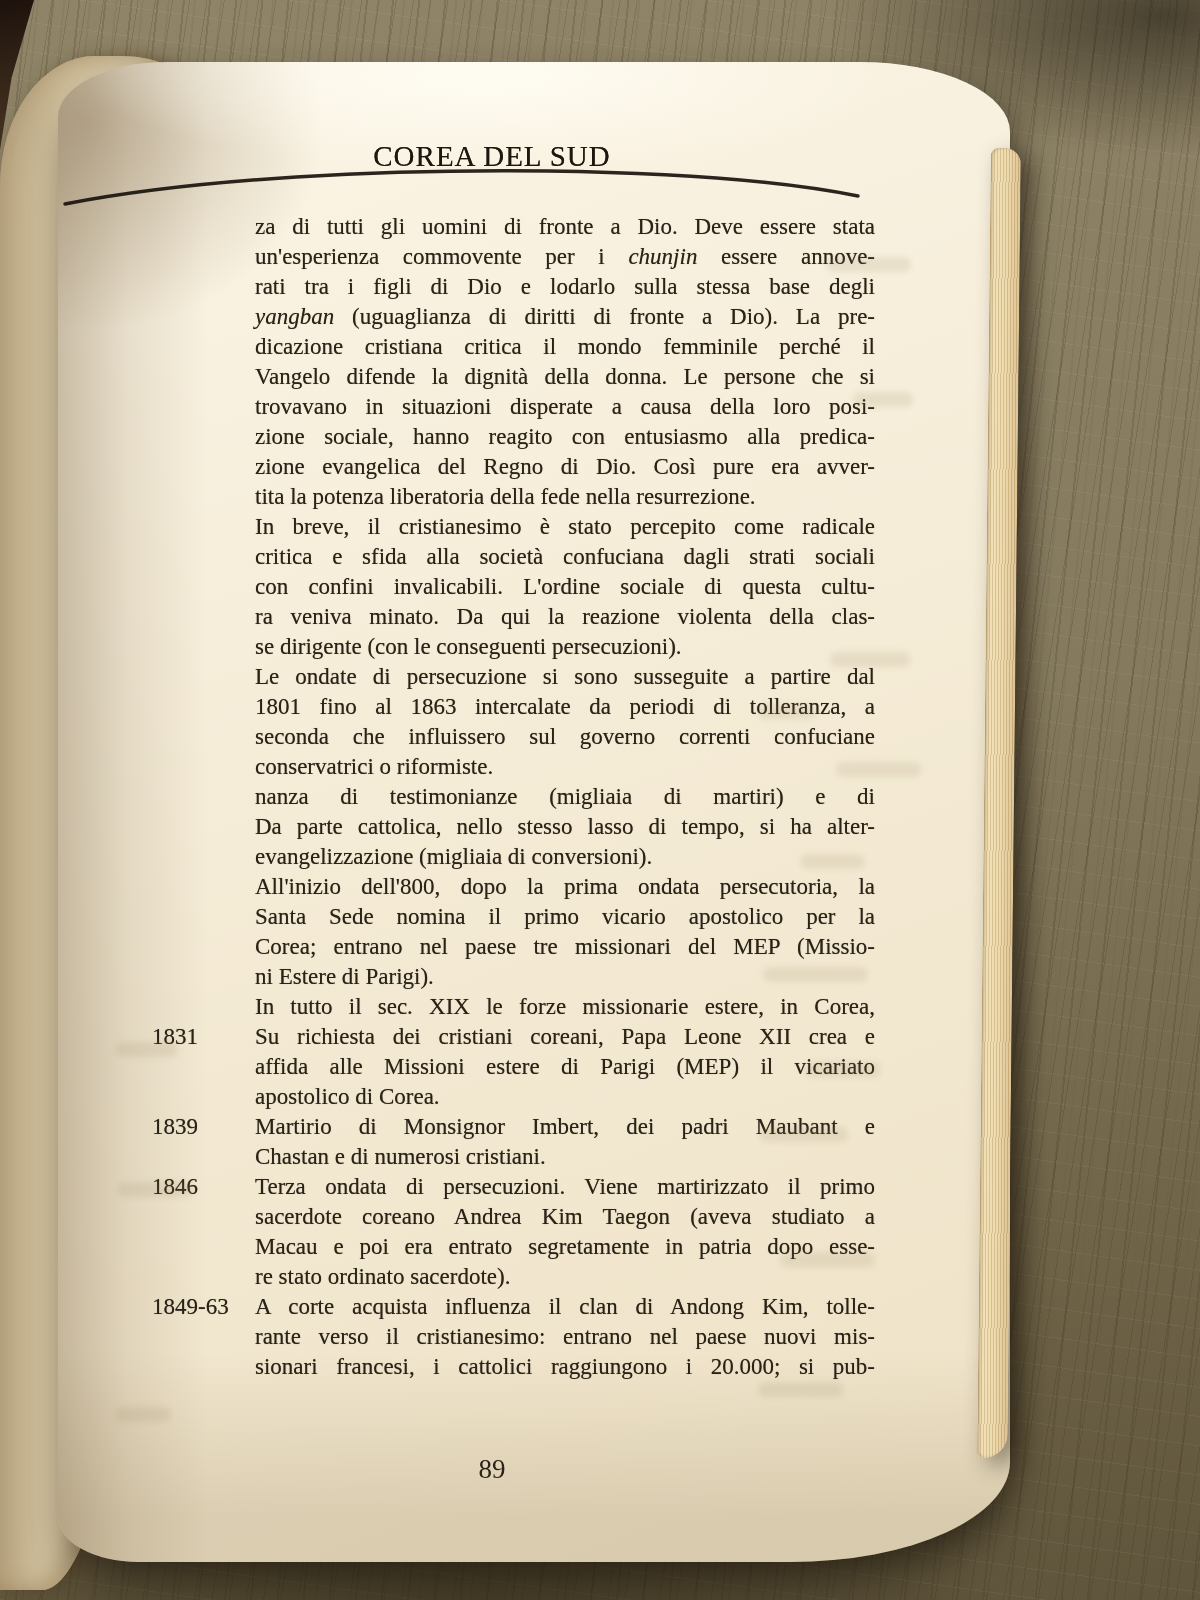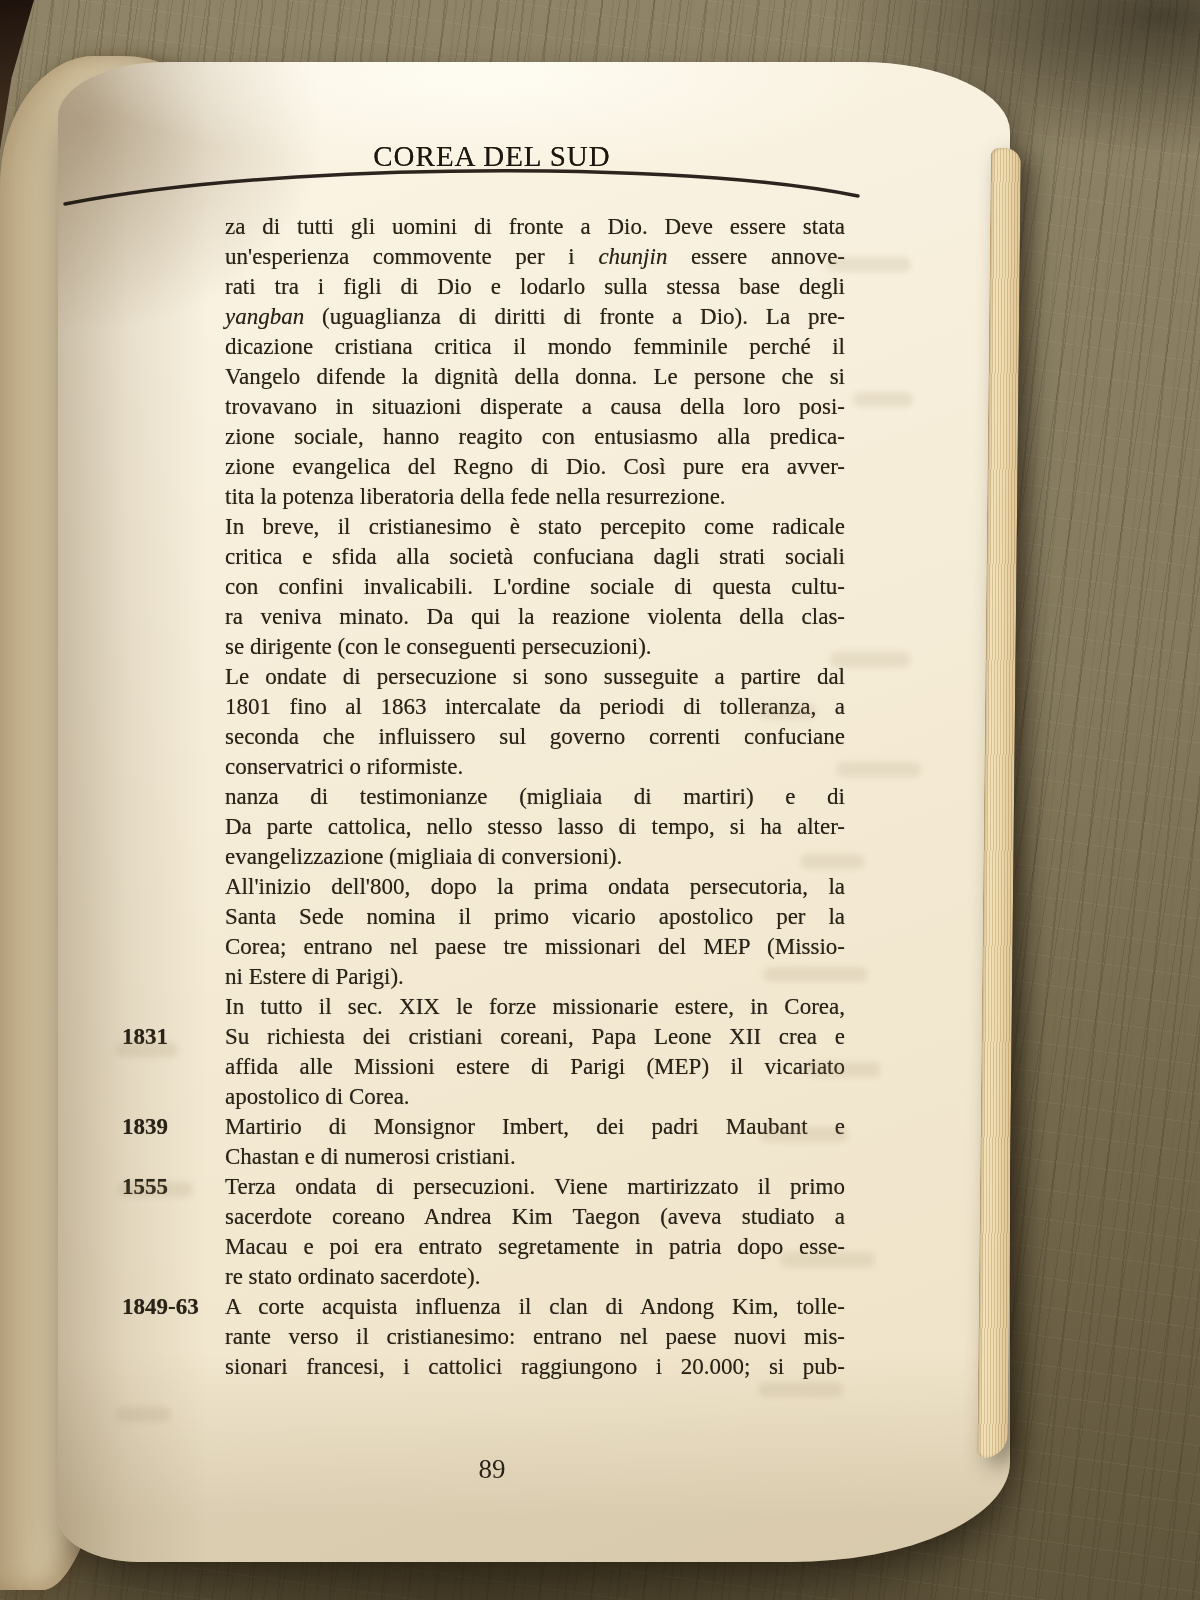--- a/index.html
+++ b/index.html
@@ -40,25 +40,25 @@
       linear-gradient(160deg,#fbf5e6 0%,#f7efdc 30%,#f3e9d2 60%,#eee2c6 100%);
     border-top-left-radius:110px 55px;
     border-top-right-radius:150px 70px;
     border-bottom-right-radius:220px 100px;
     border-bottom-left-radius:80px 45px;
     box-shadow:0 28px 48px -10px rgba(25,18,8,.6), 18px 6px 30px -12px rgba(25,18,8,.35);}
   .running-header{position:absolute;top:78px;left:0;width:868px;text-align:center;
     font-size:29px;letter-spacing:1px;color:#1d1710;text-shadow:0 0 .6px rgba(30,24,14,.8);}
   .rule-svg{position:absolute;left:0;top:98px;width:812px;height:54px;overflow:visible;}
   
-  .content{position:absolute;top:150px;left:64px;width:723px;color:#292217;
+  .content{position:absolute;top:150px;left:94px;width:723px;color:#292217;
     font-size:23px;line-height:30px;text-shadow:0 0 .7px rgba(45,36,22,.55);}
   .para{margin-left:103px;width:620px;}
   .trow{display:flex;}
-  .tyear{width:103px;font-weight:bold;flex:0 0 103px;}
+  .tyear{width:103px;font-weight:normal;flex:0 0 103px;}
   .tlines{width:620px;}
   .line{text-align:justify;text-align-last:justify;min-height:30px;}
   .line.last{text-align-last:left;}
   .line i{font-style:italic;}
   .pageno{position:absolute;top:1392px;left:0;width:868px;text-align:center;
     font-size:27px;color:#2a231a;}
   .ghost{position:absolute;height:15px;background:#94835f;opacity:.15;filter:blur(3px);border-radius:7px;}
   
   .fore-edge{position:absolute;left:984px;top:148px;width:30px;height:1310px;
     transform:rotate(.6deg);
@@ -162,21 +162,21 @@
             </div>
           </div>
           <div class="trow">
             <div class="tyear">1839</div>
             <div class="tlines">
               <div class="line">Martirio di Monsignor Imbert, dei padri Maubant e</div>
               <div class="line last">Chastan e di numerosi cristiani.</div>
             </div>
           </div>
           <div class="trow">
-            <div class="tyear">1555</div>
+            <div class="tyear">1846</div>
             <div class="tlines">
               <div class="line">Terza ondata di persecuzioni. Viene martirizzato il primo</div>
               <div class="line">sacerdote coreano Andrea Kim Taegon (aveva studiato a</div>
               <div class="line">Macau e poi era entrato segretamente in patria dopo esse-</div>
               <div class="line last">re stato ordinato sacerdote).</div>
             </div>
           </div>
           <div class="trow">
             <div class="tyear">1849-63</div>
             <div class="tlines">

